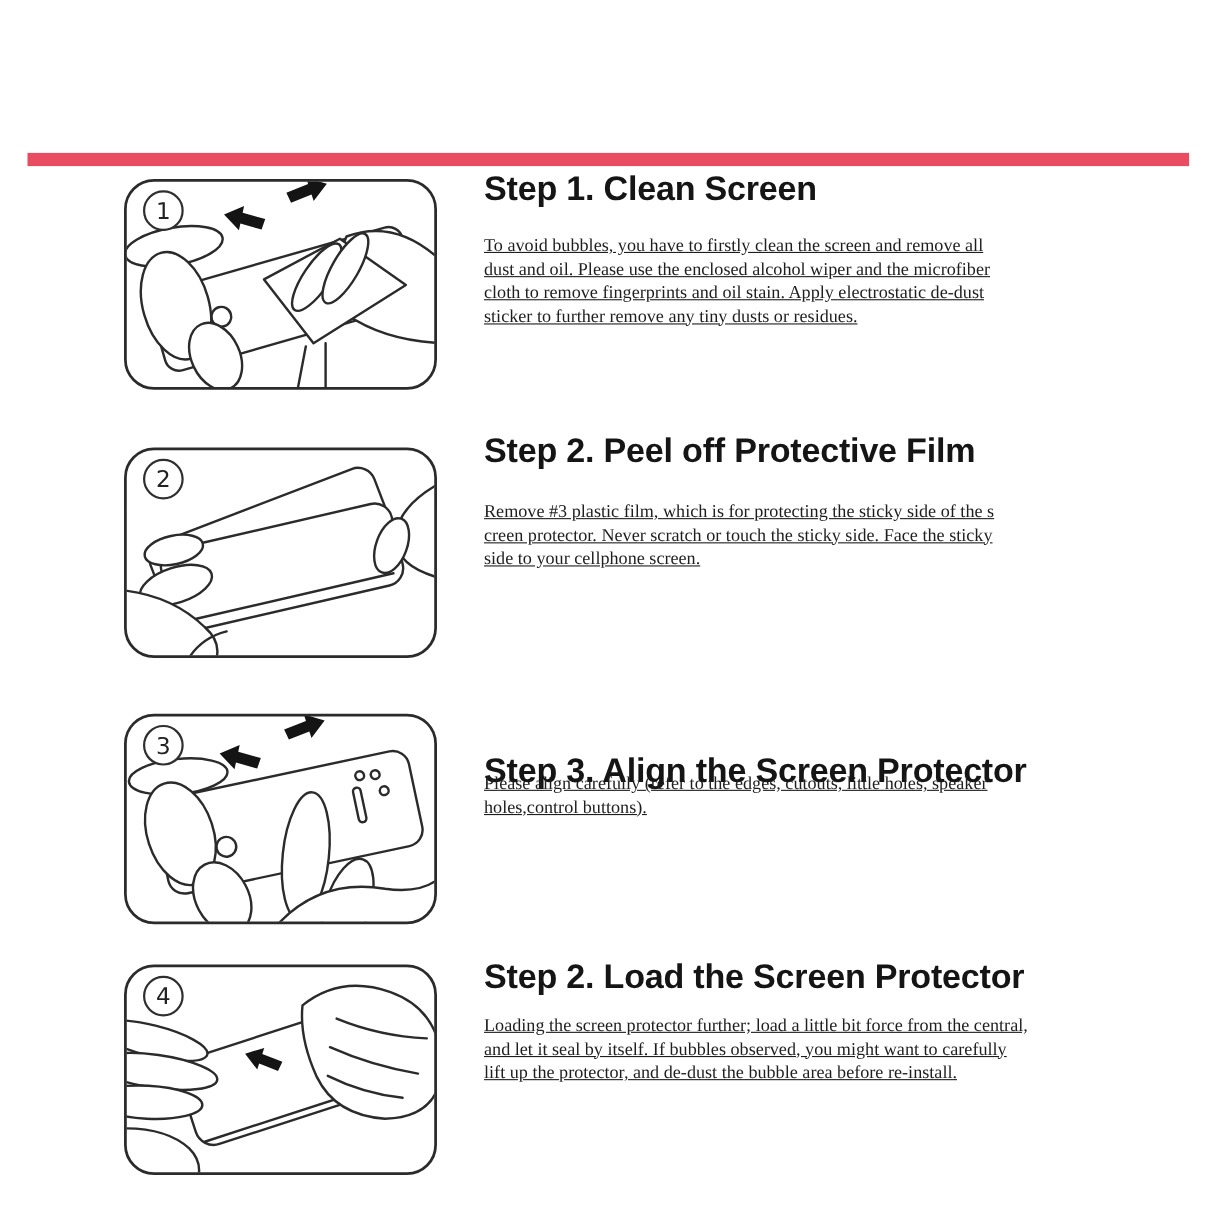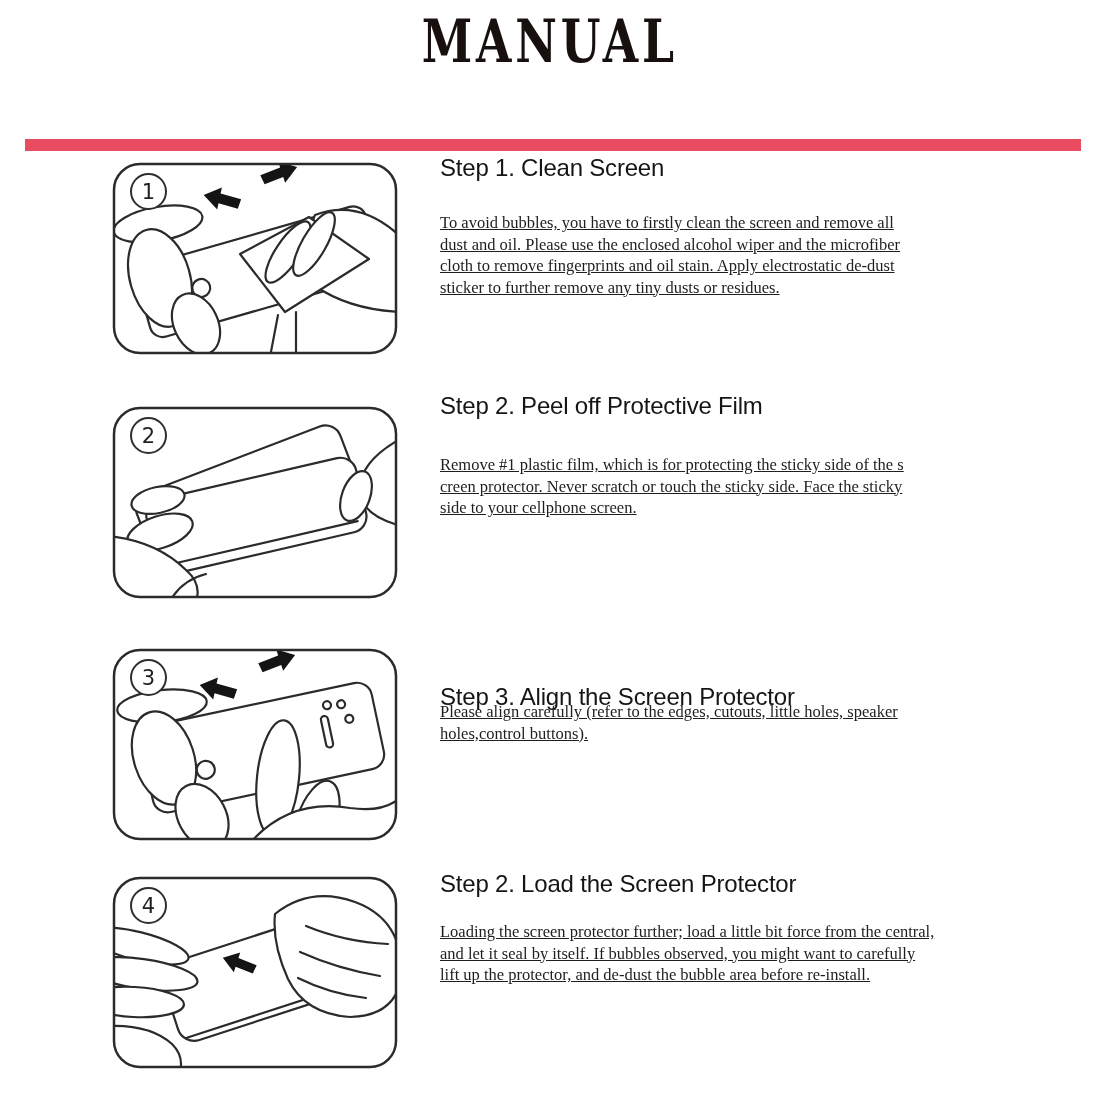--- a/index.html
+++ b/index.html
@@ -29,22 +29,22 @@
   .panel svg { width:290px; height:197px; display:block; }
   .badge {
     position:absolute; left:20px; top:13px; width:37px; height:37px;
     border:2.2px solid #2f2f2f; border-radius:50%;
     display:flex; align-items:center; justify-content:center;
     font-family:"DejaVu Sans", sans-serif; font-size:21px; color:#222;
     background:#fff;
   }
   .step-heading {
     position:absolute; left:440px; width:620px;
-    font-family:"Liberation Sans", sans-serif; font-weight:400;
-    font-size:24px; color:#151515; letter-spacing:-0.2px;
+    font-family:"Liberation Sans", sans-serif; font-weight:700;
+    font-size:31px; color:#151515; letter-spacing:-0.2px;
   }
   .step-body {
     position:absolute; left:440px; width:600px;
     font-family:"Liberation Serif", serif; font-size:16.5px;
     line-height:21.5px; color:#1e1e1e; white-space:pre-line;text-decoration:underline;
   }
 
   #p1 { top:160px; } #t1h { top:154px; } #t1b { top:212px; }
   #p2 { top:404px; } #t2h { top:392px; } #t2b { top:454px; }
   #p3 { top:646px; } #t3h { top:639px;margin-top:44px; } #t3b { top:701px; }
@@ -53,23 +53,20 @@
   .art { stroke:#2b2b2b; stroke-width:2.2; fill:#ffffff;
          stroke-linecap:round; stroke-linejoin:round; }
   .art .nofill { fill:none; }
   .art .arrow { fill:#141414; stroke:none; }
   .frame { fill:none; stroke:#2b2b2b; stroke-width:2.5; }
 </style>
 </head>
 <body>
 
 <div class="title-block">
-  <div class="title-line manual">
-    <span>MANUAL</span>
-  </div>
 </div>
 <div class="divider" style="background: rgb(233, 75, 96);"></div>
 
 <div class="panel" id="p1">
   <svg viewBox="0 0 290 197">
     <defs>
         <clipPath id="clip1">
           <rect x="5" y="5" width="280" height="187" rx="25"></rect>
         </clipPath>
       </defs>
@@ -131,21 +128,21 @@
         <ellipse cx="50" cy="128" rx="34" ry="16" transform="rotate(-18 50 128)"></ellipse>
         <path d="M-4,132 Q45,136 76,166 Q92,180 86,197 L-4,197 Z"></path>
         <path class="nofill" d="M60,197 Q72,176 96,170"></path>
       </g>
     </g>
     <rect class="frame" x="4" y="4" width="282" height="189" rx="26"></rect>
   </svg>
   <span class="badge">2</span>
 </div>
 <h2 class="step-heading" id="t2h">Step 2. Peel off Protective Film</h2>
-<p class="step-body" id="t2b">Remove #1 plastic film, which is for protecting the sticky side of the s
+<p class="step-body" id="t2b">Remove #3 plastic film, which is for protecting the sticky side of the s
 creen protector. Never scratch or touch the sticky side. Face the sticky
 side to your cellphone screen.</p>
 
 <div class="panel" id="p3">
   <svg viewBox="0 0 290 197">
     <defs>
         <clipPath id="clip3">
           <rect x="5" y="5" width="280" height="187" rx="25"></rect>
         </clipPath>
       </defs>

